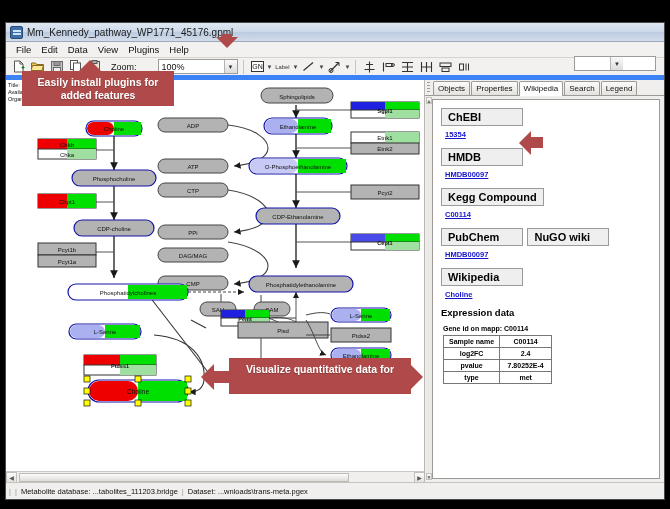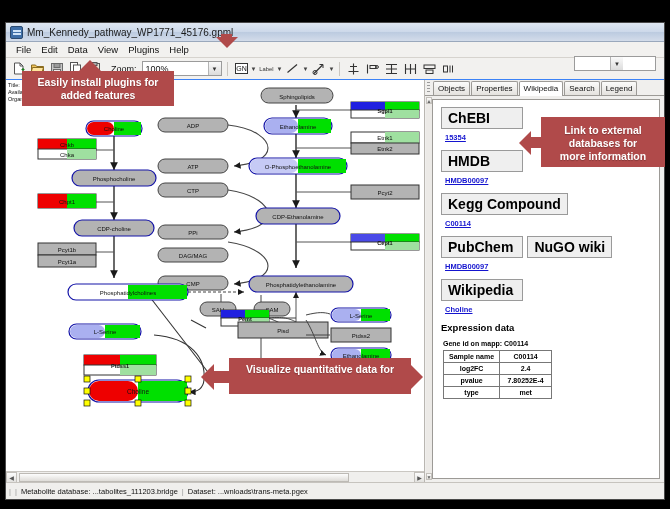--- a/index.html
+++ b/index.html
@@ -62,21 +62,21 @@
     padding-left: 5px;
     font-size: 9.5px;
     color: #111;
   }
   .menubar .mi { padding: 1px 5px; line-height: 15px; cursor: default; }
 
   
   .toolbar {
     height: 22px;
     background: #f2f1ef;
-    border-bottom: 1px solid #3b82f6;
+    border-bottom: 5px solid #3b82f6;
     display: flex;
     align-items: center;
     padding-left: 4px;
     gap: 2px;
   }
   .tbtn {
     width: 17px; height: 17px;
     display: flex; align-items: center; justify-content: center;
     font-size: 10px; color: #3a3a3a;
     border: 1px solid transparent;
@@ -94,21 +94,21 @@
     position: relative;
   }
   .combo .cval { flex: 1; white-space: nowrap; overflow: hidden; }
   .combo .carrow {
     width: 13px; height: 13px;
     background: linear-gradient(to bottom,#fafafa,#dcdcdc);
     border-left: 1px solid #b4b4b4;
     display: flex; align-items: center; justify-content: center;
     font-size: 6px; color: #333;
   }
-  .combo-zoom { width: 80px; }
+  .combo-zoom { width: 80px; margin-left: 16px; }
   .dropbtn {
     display: flex; align-items: center; gap: 1px;
   }
   .mini-arrow { font-size: 6px; color: #444; }
 
   
   .body-split {
     position: absolute;
     left: 0; top: 57px;
     width: 658px; height: 402px;
@@ -202,21 +202,21 @@
     border: 1px solid #9c9a96;
     overflow: hidden;
     position: relative;
     padding: 7px 0 0 8px;
   }
   .bp-header {
     display: inline-block;
     min-width: 82px;
     background: #efefef;
     border: 1px solid #9a9a9a;
-    font-size: 14px;
+    font-size: 11px;
     font-weight: bold;
     color: #000;
     padding: 2px 6px;
     margin-bottom: 4px;
   }
   .bp-link {
     display: block;
     font-size: 7.5px;
     color: #1414cf;
     text-decoration: underline;
@@ -847,25 +847,20 @@
   <div class="arrow-down" style="left:216px; top:37px; border-left:11px solid transparent; border-right:11px solid transparent; border-top:11px solid #b04a4a;"></div>
   <div style="position:absolute; left:221px; top:34px; width:11px; height:6px; background:#b04a4a; z-index:39;"></div>
 
   <div class="callout" style="left:22px; top:71px; width:152px; height:35px;">
     <div>Easily install plugins for</div>
     <div>added features</div>
   </div>
   <div class="arrow-up" style="left:79px; top:60px; border-left:11px solid transparent; border-right:11px solid transparent; border-bottom:11px solid #b04a4a;"></div>
   <div style="position:absolute; left:84px; top:69px; width:11px; height:5px; background:#b04a4a; z-index:39;"></div>
 
-  <div class="callout" style="left:541px; top:117px; width:124px; height:50px; padding-top:7px;">
-    <div>Link  to external</div>
-    <div>databases  for</div>
-    <div>more information</div>
-  </div>
   <div class="arrow-left" style="left:519px; top:131px; border-top:12px solid transparent; border-bottom:12px solid transparent; border-right:12px solid #b04a4a;"></div>
   <div style="position:absolute; left:530px; top:137px; width:13px; height:11px; background:#b04a4a; z-index:39;"></div>
 
   <div class="callout" style="left:229px; top:358px; width:182px; height:36px;">
     <div>Visualize quantitative data  for</div>
   </div>
   <div class="arrow-left" style="left:201px; top:364px; border-top:13px solid transparent; border-bottom:13px solid transparent; border-right:13px solid #b04a4a;"></div>
   <div style="position:absolute; left:213px; top:371px; width:18px; height:12px; background:#b04a4a; z-index:39;"></div>
   <div class="arrow-right" style="left:410px; top:364px; border-top:13px solid transparent; border-bottom:13px solid transparent; border-left:13px solid #b04a4a;"></div>
 

